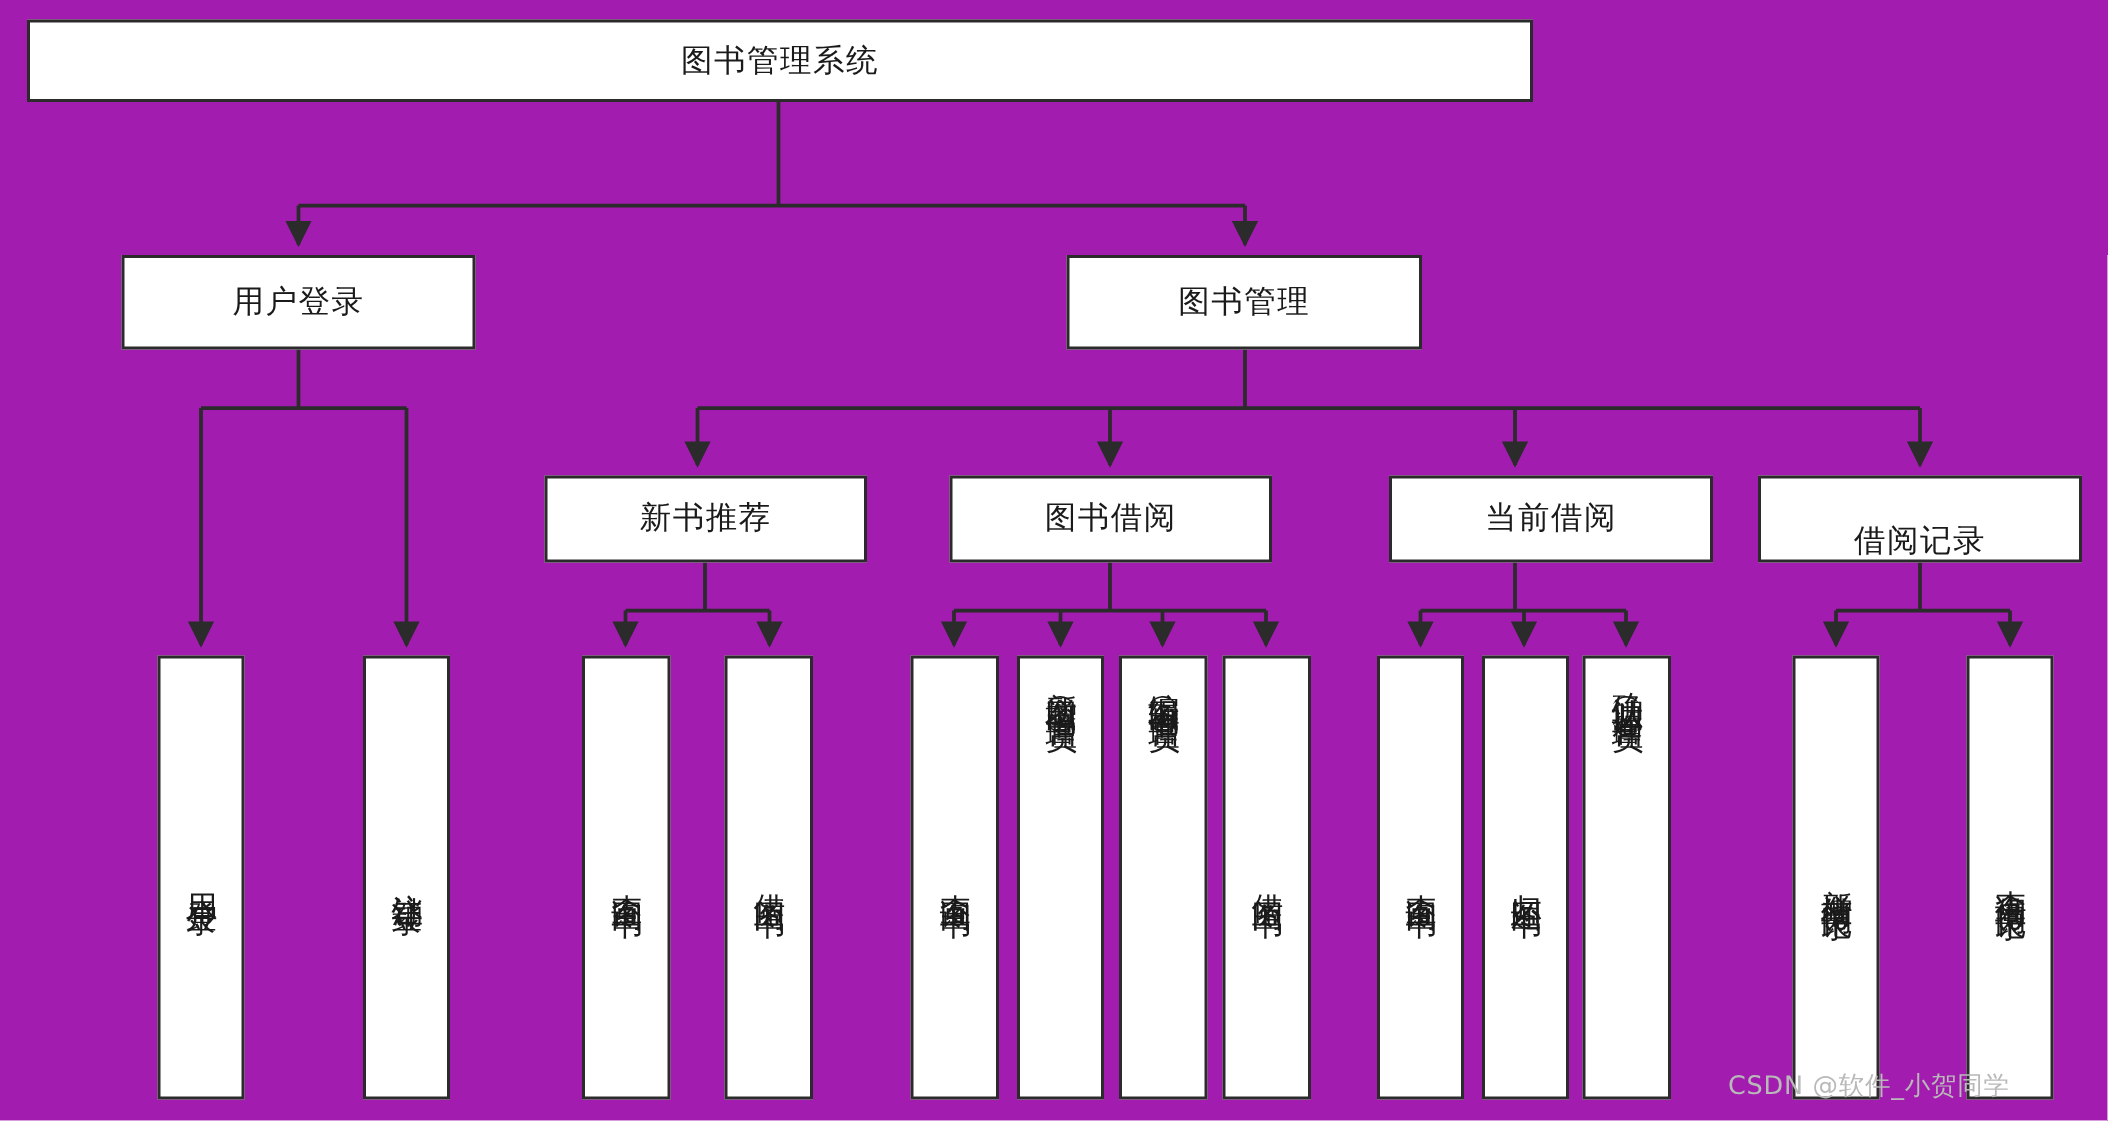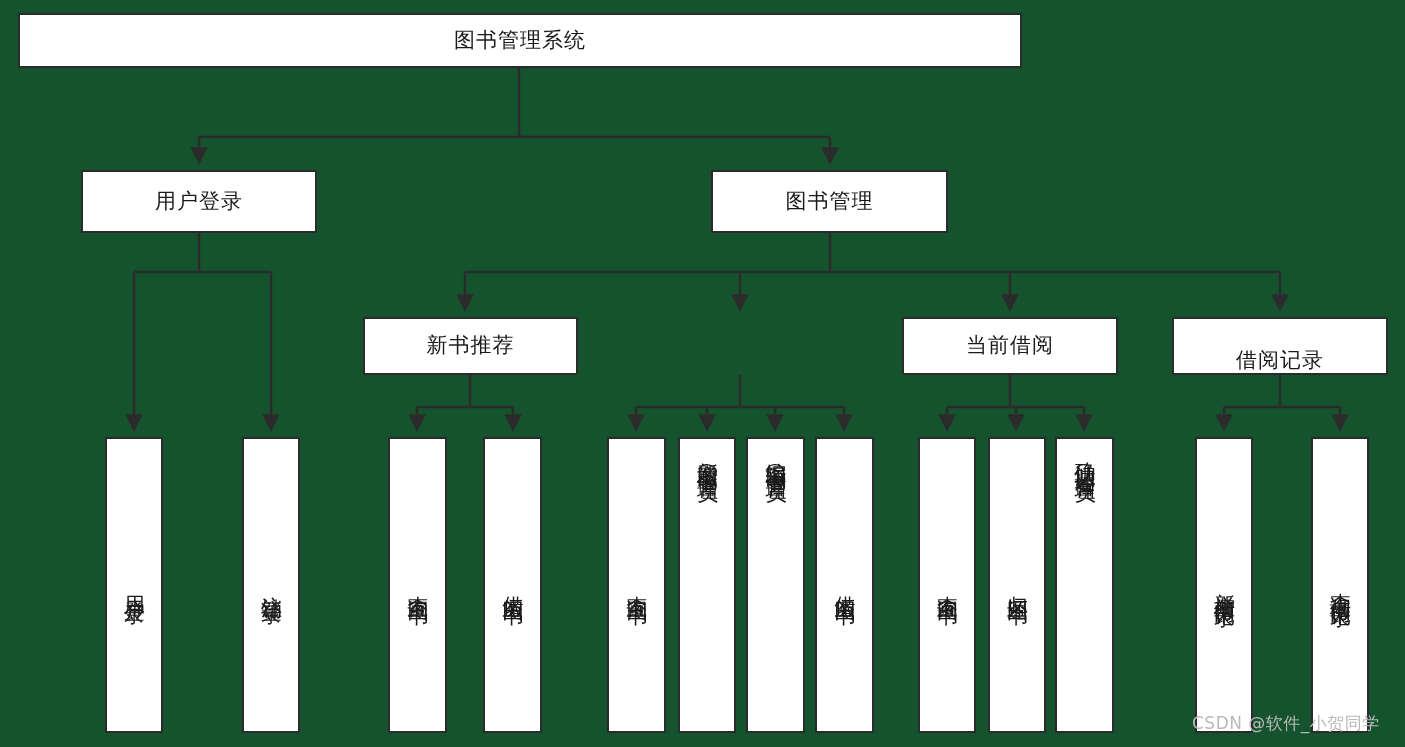--- a/index.html
+++ b/index.html
@@ -7,21 +7,21 @@
     padding: 0;
     background: #ffffff;
   }
   body {
     font-family: "DejaVu Sans", "Liberation Sans", sans-serif;
   }
   #diagram-root {
     position: relative;
     width: 1405px;
     height: 747px;
-    background: #14532d;
+    background: #a21caf;
     overflow: hidden;
   }
   #edges-layer {
     position: absolute;
     left: 0;
     top: 0;
     width: 1405px;
     height: 747px;
   }
   .node {
@@ -52,21 +52,21 @@
     letter-spacing: 3px;
     line-height: 1;
     white-space: nowrap;
   }
   .node-v.v-center {
     align-items: center;
     padding-top: 0;
   }
   #watermark {
     position: absolute;
-    left: 1192px;
+    left: 1152px;
     top: 712px;
     font-size: 17px;
     color: #b9b9b9;
     white-space: nowrap;
     letter-spacing: 0.5px;
     pointer-events: none;
   }
 </style>
 </head>
 <body>
@@ -131,21 +131,24 @@
   <div class="node node-h" style="left:81px; top:170px; width:236px; height:63px;">
     <span class="node-label">用户登录</span>
   </div>
   <div class="node node-h" style="left:711px; top:170px; width:237px; height:63px;">
     <span class="node-label">图书管理</span>
   </div>
 
   <div class="node node-h" style="left:363px; top:317px; width:215px; height:58px;justify-content:center;">
     <span class="node-label">新书推荐</span>
   </div>
-  <div class="node node-h" style="left:902px; top:317px; width:216px; height:58px;">
+  <div class="node node-h" style="left:633px; top:317px; width:215px; height:58px;">
+    <span class="node-label">图书借阅</span>
+  </div>
+  <div class="node node-h" style="left:926px; top:317px; width:216px; height:58px;">
     <span class="node-label">当前借阅</span>
   </div>
   <div class="node node-h" style="left:1172px; top:317px; width:216px; height:58px;align-items:flex-end;">
     <span class="node-label">借阅记录</span>
   </div>
 
   <div class="node node-v v-center" style="left:105px; top:437px; width:58px; height:296px;">
     <span class="node-label">用户登录</span>
   </div>
   <div class="node node-v v-center" style="left:242px; top:437px; width:58px; height:296px;">

